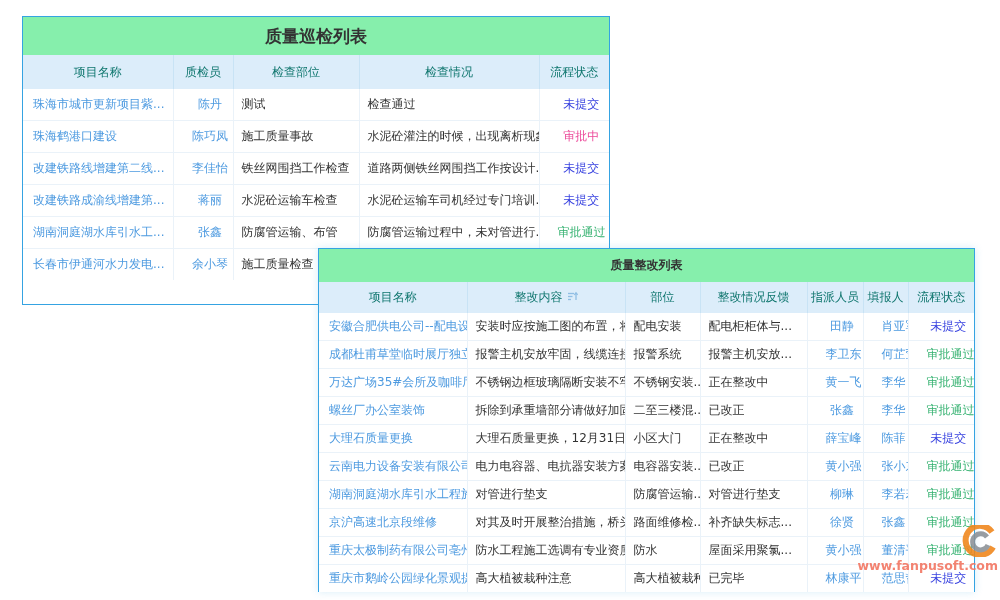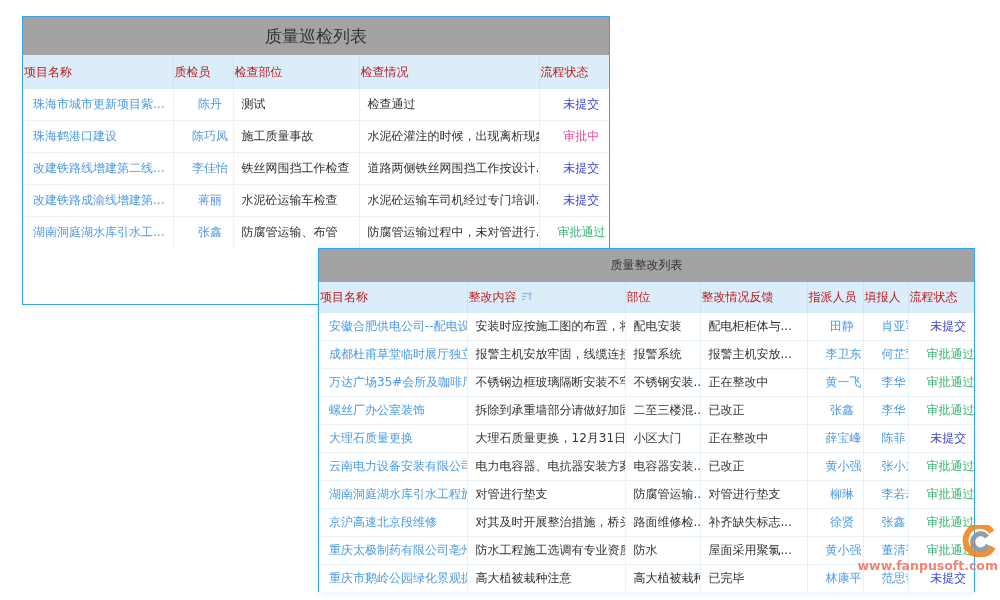--- a/index.html
+++ b/index.html
@@ -9,28 +9,28 @@
     font-family:"DejaVu Sans","Liberation Sans",sans-serif;
   }
   .panel{
     position:absolute;background:#ffffff;box-sizing:border-box;
     border:1px solid #35A3E2;
   }
   .panel-inspection{left:22px;top:16px;width:588px;height:289px;z-index:1;}
   .panel-rect{left:318px;top:248px;width:657px;height:344px;z-index:2;
     box-shadow:0 0 8px rgba(53,163,226,.20);}
   .panel-title{
-    text-align:center;font-weight:normal;color:#333333;background:#a3a3a3;
+    text-align:center;font-weight:bold;color:#333333;background:#86efac;
   }
   .panel-inspection .panel-title{height:38px;line-height:38px;font-size:17px;}
   .panel-rect .panel-title{height:33px;line-height:33px;font-size:12px;}
   table{border-collapse:collapse;table-layout:fixed;width:100%;}
   th{
-    background:#DCEDFA;color:#b91c1c;font-weight:normal;font-size:12px;
-    text-align:left;border-right:1px solid #C8E3F5;
+    background:#DCEDFA;color:#0f766e;font-weight:normal;font-size:12px;
+    text-align:center;border-right:1px solid #C8E3F5;
     white-space:nowrap;overflow:hidden;
   }
   th:last-child{border-right:none;}
   .panel-inspection th{height:32px;}
   .panel-rect th{height:29px;}
   td{
     font-size:12px;color:#333333;
     border-right:1px solid #EAF2F9;border-top:1px solid #EAF2F9;
     white-space:nowrap;overflow:hidden;padding:0 4px 0 8px;
     background:#ffffff;
@@ -109,20 +109,27 @@
           <td class="cell-part">水泥砼运输车检查</td>
           <td class="cell-situation">水泥砼运输车司机经过专门培训...</td>
           <td class="cell-status center" style="color: rgb(59, 69, 224);">未提交</td>
         </tr>
         <tr>
           <td class="cell-project link">湖南洞庭湖水库引水工...</td>
           <td class="cell-inspector center link">张鑫</td>
           <td class="cell-part">防腐管运输、布管</td>
           <td class="cell-situation">防腐管运输过程中，未对管进行...</td>
           <td class="cell-status center" style="color: rgb(51, 177, 111);">审批通过</td>
+        </tr>
+        <tr>
+          <td class="cell-project link">长春市伊通河水力发电...</td>
+          <td class="cell-inspector center link">余小琴</td>
+          <td class="cell-part">施工质量检查</td>
+          <td class="cell-situation"></td>
+          <td class="cell-status center"></td>
         </tr>
       </tbody>
   </table>
 </section>
 
 <section class="panel panel-rect">
   <div class="panel-title">质量整改列表</div>
   <table>
     <colgroup>
       <col style="width:148px">

